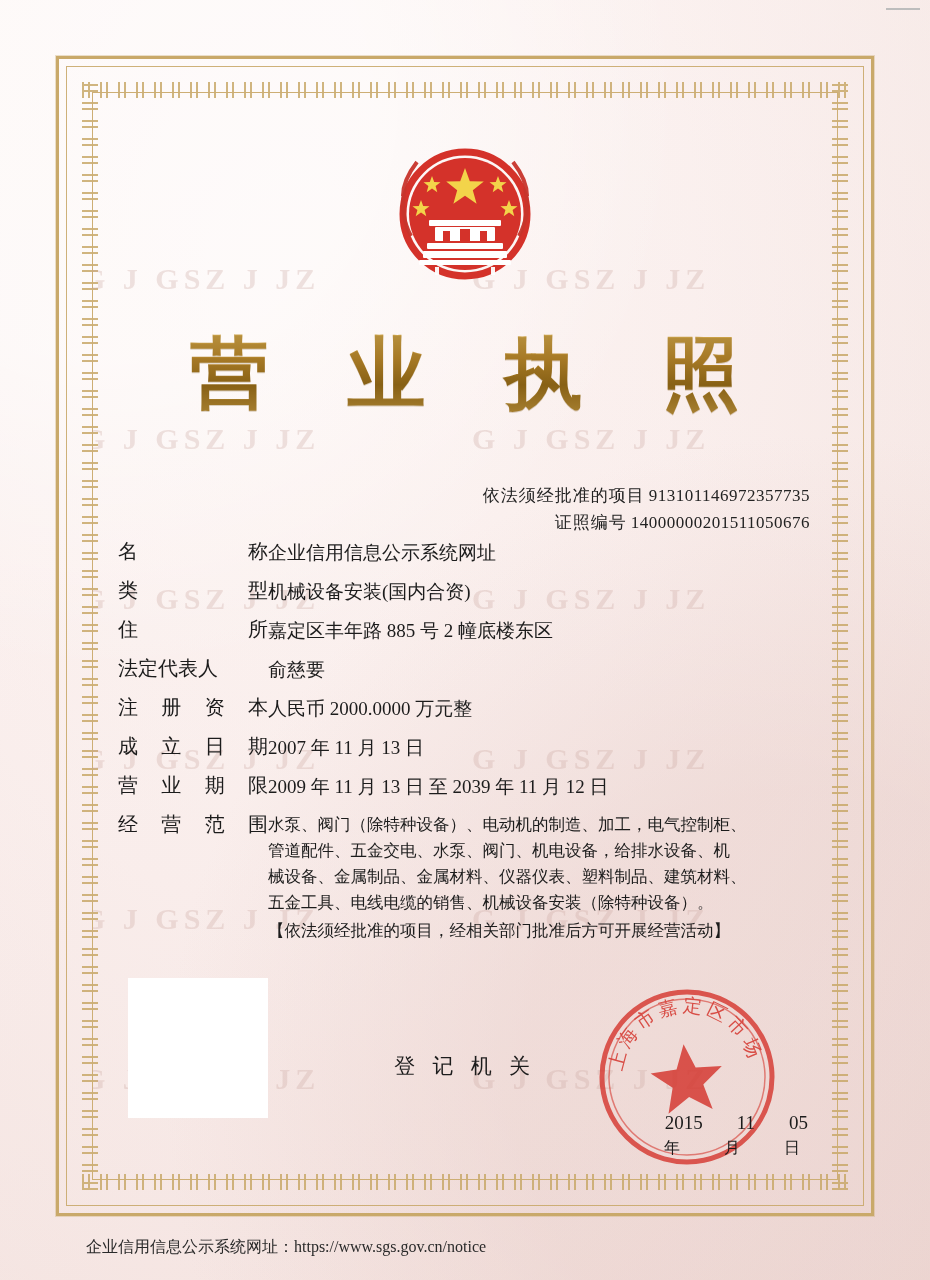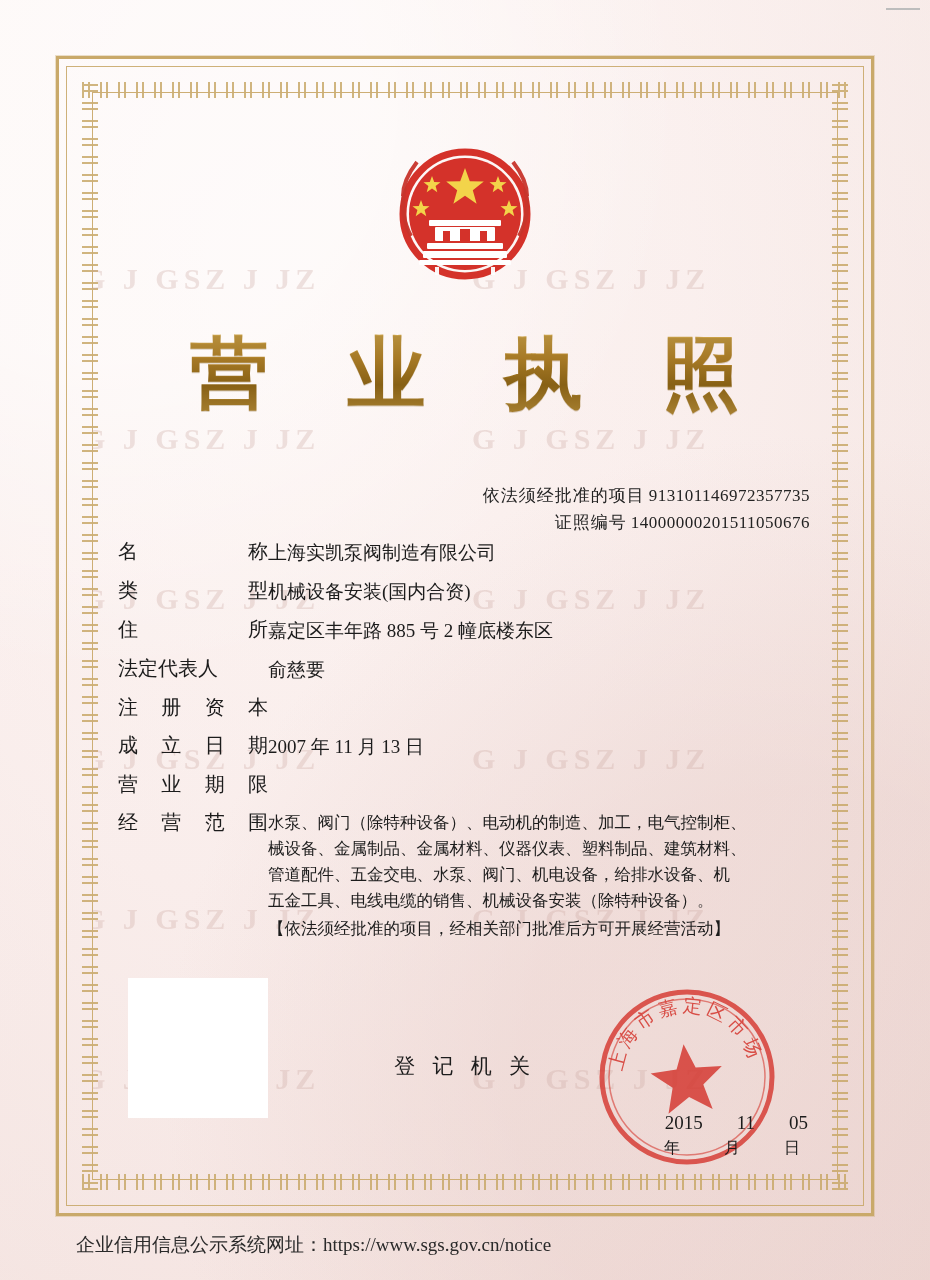--- a/index.html
+++ b/index.html
@@ -255,23 +255,23 @@
     justify-content: flex-end;
     gap: 44px;
     font-size: 16px;
     margin-top: 4px;
     padding-right: 14px;
   }
 
   
   .footer-left {
     position: absolute;
-    left: 76px;
+    left: 86px;
     bottom: 22px;
-    font-size: 19px;
+    font-size: 16px;
     color: #2a2a2a;
   }
   .footer-right {
     position: absolute;
     right: 72px;
     bottom: 22px;
     font-size: 14.5px;
     color: #2a2a2a;
   }
   .corner-mark {
@@ -368,21 +368,21 @@
     </div>
   </div>
 
   <div class="fields">
 
     <div class="field">
       <div class="k spread">
         <span>名</span>
           <span>称</span>
       </div>
-      <div class="v">上海实凯泵阀制造有限公司</div>
+      <div class="v">企业信用信息公示系统网址</div>
     </div>
 
     <div class="field">
       <div class="k spread">
         <span>类</span>
           <span>型</span>
       </div>
       <div class="v">机械设备安装(国内合资)</div>
     </div>
 
@@ -401,52 +401,54 @@
       <div class="v">俞慈要</div>
     </div>
 
     <div class="field">
       <div class="k spread">
         <span>注</span>
           <span>册</span>
           <span>资</span>
           <span>本</span>
       </div>
+      <div class="v">人民币 2000.0000 万元整</div>
     </div>
 
     <div class="field">
       <div class="k spread">
         <span>成</span>
           <span>立</span>
           <span>日</span>
           <span>期</span>
       </div>
       <div class="v">2007 年 11 月 13 日</div>
     </div>
 
     <div class="field">
       <div class="k spread">
         <span>营</span>
           <span>业</span>
           <span>期</span>
           <span>限</span>
       </div>
+      <div class="v">2009 年 11 月 13 日 至 2039 年 11 月 12 日</div>
     </div>
 
     <div class="field scope">
       <div class="k spread">
         <span>经</span>
           <span>营</span>
           <span>范</span>
           <span>围</span>
       </div>
       <div class="v">
         <div>水泵、阀门（除特种设备）、电动机的制造、加工，电气控制柜、</div>
+        <div>管道配件、五金交电、水泵、阀门、机电设备，给排水设备、机</div>
         <div>械设备、金属制品、金属材料、仪器仪表、塑料制品、建筑材料、</div>
-        <div>管道配件、五金交电、水泵、阀门、机电设备，给排水设备、机</div>
         <div>五金工具、电线电缆的销售、机械设备安装（除特种设备）。</div>
         <span class="note">【依法须经批准的项目，经相关部门批准后方可开展经营活动】</span>
       </div>
     </div>
   </div>
 
   <div class="qr">
     <div class="qrgrid" id="qrgrid"><i></i><i></i><i></i><i></i><i></i><i></i><i></i><i style="background: rgb(255, 255, 255);"></i><i></i><i></i><i></i><i></i><i></i><i></i><i style="background: rgb(255, 255, 255);"></i><i style="background: rgb(255, 255, 255);"></i><i></i><i style="background: rgb(255, 255, 255);"></i><i></i><i></i><i></i><i></i><i></i><i></i><i style="background: rgb(255, 255, 255);"></i><i></i><i style="background: rgb(255, 255, 255);"></i><i style="background: rgb(255, 255, 255);"></i><i style="background: rgb(255, 255, 255);"></i><i style="background: rgb(255, 255, 255);"></i><i style="background: rgb(255, 255, 255);"></i><i></i><i style="background: rgb(255, 255, 255);"></i><i style="background: rgb(255, 255, 255);"></i><i></i><i></i><i></i><i></i><i></i><i></i><i style="background: rgb(255, 255, 255);"></i><i style="background: rgb(255, 255, 255);"></i><i></i><i></i><i style="background: rgb(255, 255, 255);"></i><i style="background: rgb(255, 255, 255);"></i><i style="background: rgb(255, 255, 255);"></i><i style="background: rgb(255, 255, 255);"></i><i style="background: rgb(255, 255, 255);"></i><i style="background: rgb(255, 255, 255);"></i><i></i><i style="background: rgb(255, 255, 255);"></i><i></i><i></i><i></i><i style="background: rgb(255, 255, 255);"></i><i></i><i style="background: rgb(255, 255, 255);"></i><i></i><i style="background: rgb(255, 255, 255);"></i><i style="background: rgb(255, 255, 255);"></i><i></i><i></i><i style="background: rgb(255, 255, 255);"></i><i style="background: rgb(255, 255, 255);"></i><i style="background: rgb(255, 255, 255);"></i><i></i><i style="background: rgb(255, 255, 255);"></i><i></i><i style="background: rgb(255, 255, 255);"></i><i></i><i></i><i></i><i style="background: rgb(255, 255, 255);"></i><i style="background: rgb(255, 255, 255);"></i><i></i><i style="background: rgb(255, 255, 255);"></i><i></i><i></i><i></i><i style="background: rgb(255, 255, 255);"></i><i></i><i style="background: rgb(255, 255, 255);"></i><i></i><i></i><i style="background: rgb(255, 255, 255);"></i><i style="background: rgb(255, 255, 255);"></i><i style="background: rgb(255, 255, 255);"></i><i style="background: rgb(255, 255, 255);"></i><i style="background: rgb(255, 255, 255);"></i><i></i><i style="background: rgb(255, 255, 255);"></i><i style="background: rgb(255, 255, 255);"></i><i></i><i style="background: rgb(255, 255, 255);"></i><i></i><i></i><i></i><i style="background: rgb(255, 255, 255);"></i><i style="background: rgb(255, 255, 255);"></i><i></i><i style="background: rgb(255, 255, 255);"></i><i></i><i></i><i></i><i style="background: rgb(255, 255, 255);"></i><i></i><i style="background: rgb(255, 255, 255);"></i><i></i><i style="background: rgb(255, 255, 255);"></i><i></i><i></i><i style="background: rgb(255, 255, 255);"></i><i></i><i></i><i></i><i></i><i></i><i></i><i style="background: rgb(255, 255, 255);"></i><i></i><i></i><i></i><i style="background: rgb(255, 255, 255);"></i><i style="background: rgb(255, 255, 255);"></i><i></i><i style="background: rgb(255, 255, 255);"></i><i style="background: rgb(255, 255, 255);"></i><i style="background: rgb(255, 255, 255);"></i><i style="background: rgb(255, 255, 255);"></i><i style="background: rgb(255, 255, 255);"></i><i></i><i style="background: rgb(255, 255, 255);"></i><i></i><i></i><i style="background: rgb(255, 255, 255);"></i><i style="background: rgb(255, 255, 255);"></i><i></i><i style="background: rgb(255, 255, 255);"></i><i style="background: rgb(255, 255, 255);"></i><i></i><i></i><i></i><i></i><i style="background: rgb(255, 255, 255);"></i><i style="background: rgb(255, 255, 255);"></i><i style="background: rgb(255, 255, 255);"></i><i style="background: rgb(255, 255, 255);"></i><i style="background: rgb(255, 255, 255);"></i><i style="background: rgb(255, 255, 255);"></i><i></i><i></i><i></i><i></i><i></i><i></i><i></i><i style="background: rgb(255, 255, 255);"></i><i style="background: rgb(255, 255, 255);"></i><i style="background: rgb(255, 255, 255);"></i><i style="background: rgb(255, 255, 255);"></i><i style="background: rgb(255, 255, 255);"></i><i style="background: rgb(255, 255, 255);"></i><i></i><i></i><i></i><i></i><i></i><i></i><i></i><i></i><i></i><i></i><i></i><i style="background: rgb(255, 255, 255);"></i><i style="background: rgb(255, 255, 255);"></i><i style="background: rgb(255, 255, 255);"></i><i style="background: rgb(255, 255, 255);"></i><i style="background: rgb(255, 255, 255);"></i><i style="background: rgb(255, 255, 255);"></i><i style="background: rgb(255, 255, 255);"></i><i style="background: rgb(255, 255, 255);"></i><i style="background: rgb(255, 255, 255);"></i><i style="background: rgb(255, 255, 255);"></i><i></i><i style="background: rgb(255, 255, 255);"></i><i style="background: rgb(255, 255, 255);"></i><i></i><i></i><i></i><i></i><i style="background: rgb(255, 255, 255);"></i><i style="background: rgb(255, 255, 255);"></i><i style="background: rgb(255, 255, 255);"></i><i style="background: rgb(255, 255, 255);"></i><i style="background: rgb(255, 255, 255);"></i><i style="background: rgb(255, 255, 255);"></i><i style="background: rgb(255, 255, 255);"></i><i style="background: rgb(255, 255, 255);"></i><i style="background: rgb(255, 255, 255);"></i><i style="background: rgb(255, 255, 255);"></i><i style="background: rgb(255, 255, 255);"></i><i style="background: rgb(255, 255, 255);"></i><i style="background: rgb(255, 255, 255);"></i><i style="background: rgb(255, 255, 255);"></i><i></i><i style="background: rgb(255, 255, 255);"></i><i style="background: rgb(255, 255, 255);"></i><i></i><i></i><i></i><i style="background: rgb(255, 255, 255);"></i><i></i><i style="background: rgb(255, 255, 255);"></i><i style="background: rgb(255, 255, 255);"></i><i></i><i></i><i style="background: rgb(255, 255, 255);"></i><i style="background: rgb(255, 255, 255);"></i><i style="background: rgb(255, 255, 255);"></i><i style="background: rgb(255, 255, 255);"></i><i></i><i style="background: rgb(255, 255, 255);"></i><i style="background: rgb(255, 255, 255);"></i><i></i><i style="background: rgb(255, 255, 255);"></i><i style="background: rgb(255, 255, 255);"></i><i style="background: rgb(255, 255, 255);"></i><i style="background: rgb(255, 255, 255);"></i><i></i><i></i><i style="background: rgb(255, 255, 255);"></i><i></i><i style="background: rgb(255, 255, 255);"></i><i></i><i style="background: rgb(255, 255, 255);"></i><i style="background: rgb(255, 255, 255);"></i><i style="background: rgb(255, 255, 255);"></i><i style="background: rgb(255, 255, 255);"></i><i></i><i></i><i></i><i style="background: rgb(255, 255, 255);"></i><i></i><i style="background: rgb(255, 255, 255);"></i><i style="background: rgb(255, 255, 255);"></i><i style="background: rgb(255, 255, 255);"></i><i></i><i></i><i style="background: rgb(255, 255, 255);"></i><i style="background: rgb(255, 255, 255);"></i><i style="background: rgb(255, 255, 255);"></i><i style="background: rgb(255, 255, 255);"></i><i></i><i></i><i></i><i style="background: rgb(255, 255, 255);"></i><i></i><i style="background: rgb(255, 255, 255);"></i><i style="background: rgb(255, 255, 255);"></i><i style="background: rgb(255, 255, 255);"></i><i></i><i></i><i style="background: rgb(255, 255, 255);"></i><i style="background: rgb(255, 255, 255);"></i><i style="background: rgb(255, 255, 255);"></i><i></i><i style="background: rgb(255, 255, 255);"></i><i></i><i></i><i></i><i style="background: rgb(255, 255, 255);"></i><i style="background: rgb(255, 255, 255);"></i><i style="background: rgb(255, 255, 255);"></i><i></i><i style="background: rgb(255, 255, 255);"></i><i style="background: rgb(255, 255, 255);"></i><i></i><i style="background: rgb(255, 255, 255);"></i><i style="background: rgb(255, 255, 255);"></i><i></i><i style="background: rgb(255, 255, 255);"></i><i></i><i style="background: rgb(255, 255, 255);"></i><i></i><i></i><i></i><i style="background: rgb(255, 255, 255);"></i><i></i><i></i><i style="background: rgb(255, 255, 255);"></i><i style="background: rgb(255, 255, 255);"></i><i></i><i style="background: rgb(255, 255, 255);"></i><i style="background: rgb(255, 255, 255);"></i><i></i><i></i><i></i><i style="background: rgb(255, 255, 255);"></i><i></i><i></i><i style="background: rgb(255, 255, 255);"></i><i></i><i></i><i style="background: rgb(255, 255, 255);"></i><i style="background: rgb(255, 255, 255);"></i><i style="background: rgb(255, 255, 255);"></i><i style="background: rgb(255, 255, 255);"></i><i style="background: rgb(255, 255, 255);"></i><i></i><i style="background: rgb(255, 255, 255);"></i><i></i><i style="background: rgb(255, 255, 255);"></i><i></i><i style="background: rgb(255, 255, 255);"></i><i></i><i style="background: rgb(255, 255, 255);"></i><i></i><i style="background: rgb(255, 255, 255);"></i><i></i><i></i><i style="background: rgb(255, 255, 255);"></i><i></i><i></i><i></i><i style="background: rgb(255, 255, 255);"></i><i style="background: rgb(255, 255, 255);"></i><i style="background: rgb(255, 255, 255);"></i><i></i><i style="background: rgb(255, 255, 255);"></i><i style="background: rgb(255, 255, 255);"></i><i style="background: rgb(255, 255, 255);"></i><i style="background: rgb(255, 255, 255);"></i><i></i><i></i><i></i><i></i><i></i><i style="background: rgb(255, 255, 255);"></i><i style="background: rgb(255, 255, 255);"></i><i style="background: rgb(255, 255, 255);"></i><i style="background: rgb(255, 255, 255);"></i><i style="background: rgb(255, 255, 255);"></i><i style="background: rgb(255, 255, 255);"></i><i style="background: rgb(255, 255, 255);"></i><i></i><i style="background: rgb(255, 255, 255);"></i><i style="background: rgb(255, 255, 255);"></i><i></i><i style="background: rgb(255, 255, 255);"></i><i style="background: rgb(255, 255, 255);"></i><i style="background: rgb(255, 255, 255);"></i><i></i><i style="background: rgb(255, 255, 255);"></i><i style="background: rgb(255, 255, 255);"></i><i style="background: rgb(255, 255, 255);"></i><i style="background: rgb(255, 255, 255);"></i><i style="background: rgb(255, 255, 255);"></i><i></i><i></i><i style="background: rgb(255, 255, 255);"></i><i></i><i></i><i></i><i style="background: rgb(255, 255, 255);"></i><i></i><i style="background: rgb(255, 255, 255);"></i><i></i><i></i><i></i><i style="background: rgb(255, 255, 255);"></i><i></i><i style="background: rgb(255, 255, 255);"></i><i></i><i style="background: rgb(255, 255, 255);"></i><i style="background: rgb(255, 255, 255);"></i><i></i><i style="background: rgb(255, 255, 255);"></i><i style="background: rgb(255, 255, 255);"></i><i style="background: rgb(255, 255, 255);"></i><i></i><i></i><i></i><i style="background: rgb(255, 255, 255);"></i><i></i><i></i><i style="background: rgb(255, 255, 255);"></i><i></i><i></i><i></i><i style="background: rgb(255, 255, 255);"></i><i style="background: rgb(255, 255, 255);"></i><i></i><i></i><i style="background: rgb(255, 255, 255);"></i><i></i><i style="background: rgb(255, 255, 255);"></i><i style="background: rgb(255, 255, 255);"></i><i style="background: rgb(255, 255, 255);"></i><i style="background: rgb(255, 255, 255);"></i><i></i><i></i><i style="background: rgb(255, 255, 255);"></i><i style="background: rgb(255, 255, 255);"></i><i style="background: rgb(255, 255, 255);"></i><i style="background: rgb(255, 255, 255);"></i><i></i><i style="background: rgb(255, 255, 255);"></i><i></i><i style="background: rgb(255, 255, 255);"></i><i></i><i></i><i></i><i style="background: rgb(255, 255, 255);"></i><i></i><i></i><i style="background: rgb(255, 255, 255);"></i><i style="background: rgb(255, 255, 255);"></i><i style="background: rgb(255, 255, 255);"></i><i style="background: rgb(255, 255, 255);"></i><i style="background: rgb(255, 255, 255);"></i><i style="background: rgb(255, 255, 255);"></i><i></i><i></i><i></i><i style="background: rgb(255, 255, 255);"></i><i style="background: rgb(255, 255, 255);"></i><i></i><i></i><i></i><i></i><i style="background: rgb(255, 255, 255);"></i><i style="background: rgb(255, 255, 255);"></i><i></i><i style="background: rgb(255, 255, 255);"></i><i></i><i style="background: rgb(255, 255, 255);"></i><i></i><i style="background: rgb(255, 255, 255);"></i><i></i><i></i><i></i><i style="background: rgb(255, 255, 255);"></i><i style="background: rgb(255, 255, 255);"></i><i></i><i></i><i style="background: rgb(255, 255, 255);"></i><i style="background: rgb(255, 255, 255);"></i><i style="background: rgb(255, 255, 255);"></i><i style="background: rgb(255, 255, 255);"></i><i></i><i></i><i></i><i></i><i></i><i></i><i></i><i style="background: rgb(255, 255, 255);"></i><i style="background: rgb(255, 255, 255);"></i><i style="background: rgb(255, 255, 255);"></i><i></i><i style="background: rgb(255, 255, 255);"></i><i style="background: rgb(255, 255, 255);"></i><i style="background: rgb(255, 255, 255);"></i><i style="background: rgb(255, 255, 255);"></i><i></i><i style="background: rgb(255, 255, 255);"></i><i style="background: rgb(255, 255, 255);"></i><i style="background: rgb(255, 255, 255);"></i><i></i><i></i><i style="background: rgb(255, 255, 255);"></i><i></i><i></i><i style="background: rgb(255, 255, 255);"></i><i></i><i style="background: rgb(255, 255, 255);"></i><i style="background: rgb(255, 255, 255);"></i><i style="background: rgb(255, 255, 255);"></i><i style="background: rgb(255, 255, 255);"></i><i style="background: rgb(255, 255, 255);"></i><i></i><i style="background: rgb(255, 255, 255);"></i><i></i><i></i><i style="background: rgb(255, 255, 255);"></i><i style="background: rgb(255, 255, 255);"></i><i style="background: rgb(255, 255, 255);"></i><i style="background: rgb(255, 255, 255);"></i><i></i><i></i><i style="background: rgb(255, 255, 255);"></i><i></i><i></i><i></i><i></i><i style="background: rgb(255, 255, 255);"></i><i style="background: rgb(255, 255, 255);"></i><i style="background: rgb(255, 255, 255);"></i><i></i><i></i><i style="background: rgb(255, 255, 255);"></i><i></i><i></i><i></i><i style="background: rgb(255, 255, 255);"></i><i></i><i style="background: rgb(255, 255, 255);"></i><i style="background: rgb(255, 255, 255);"></i><i></i><i></i><i></i><i></i><i style="background: rgb(255, 255, 255);"></i><i style="background: rgb(255, 255, 255);"></i><i style="background: rgb(255, 255, 255);"></i><i style="background: rgb(255, 255, 255);"></i><i style="background: rgb(255, 255, 255);"></i><i style="background: rgb(255, 255, 255);"></i><i style="background: rgb(255, 255, 255);"></i><i></i><i></i><i></i><i></i><i style="background: rgb(255, 255, 255);"></i><i></i><i style="background: rgb(255, 255, 255);"></i><i></i><i></i><i></i><i style="background: rgb(255, 255, 255);"></i><i></i><i style="background: rgb(255, 255, 255);"></i><i></i><i></i><i style="background: rgb(255, 255, 255);"></i><i style="background: rgb(255, 255, 255);"></i><i style="background: rgb(255, 255, 255);"></i><i style="background: rgb(255, 255, 255);"></i><i style="background: rgb(255, 255, 255);"></i><i style="background: rgb(255, 255, 255);"></i><i style="background: rgb(255, 255, 255);"></i><i style="background: rgb(255, 255, 255);"></i><i></i><i style="background: rgb(255, 255, 255);"></i><i style="background: rgb(255, 255, 255);"></i><i style="background: rgb(255, 255, 255);"></i><i></i><i style="background: rgb(255, 255, 255);"></i><i style="background: rgb(255, 255, 255);"></i><i></i><i style="background: rgb(255, 255, 255);"></i><i></i><i></i><i></i><i style="background: rgb(255, 255, 255);"></i><i></i><i style="background: rgb(255, 255, 255);"></i><i></i><i style="background: rgb(255, 255, 255);"></i><i></i><i></i><i style="background: rgb(255, 255, 255);"></i><i></i><i style="background: rgb(255, 255, 255);"></i><i></i><i></i><i></i><i></i><i></i><i></i><i></i><i></i><i style="background: rgb(255, 255, 255);"></i><i style="background: rgb(255, 255, 255);"></i><i></i><i style="background: rgb(255, 255, 255);"></i><i style="background: rgb(255, 255, 255);"></i><i style="background: rgb(255, 255, 255);"></i><i style="background: rgb(255, 255, 255);"></i><i style="background: rgb(255, 255, 255);"></i><i></i><i style="background: rgb(255, 255, 255);"></i><i></i><i style="background: rgb(255, 255, 255);"></i><i style="background: rgb(255, 255, 255);"></i><i style="background: rgb(255, 255, 255);"></i><i></i><i></i><i></i><i style="background: rgb(255, 255, 255);"></i><i style="background: rgb(255, 255, 255);"></i><i style="background: rgb(255, 255, 255);"></i><i></i><i></i><i></i><i></i><i></i><i style="background: rgb(255, 255, 255);"></i><i></i><i style="background: rgb(255, 255, 255);"></i><i style="background: rgb(255, 255, 255);"></i><i style="background: rgb(255, 255, 255);"></i><i style="background: rgb(255, 255, 255);"></i><i style="background: rgb(255, 255, 255);"></i><i style="background: rgb(255, 255, 255);"></i><i style="background: rgb(255, 255, 255);"></i><i style="background: rgb(255, 255, 255);"></i><i style="background: rgb(255, 255, 255);"></i><i style="background: rgb(255, 255, 255);"></i><i style="background: rgb(255, 255, 255);"></i><i style="background: rgb(255, 255, 255);"></i><i></i><i></i><i></i><i></i><i style="background: rgb(255, 255, 255);"></i><i style="background: rgb(255, 255, 255);"></i><i style="background: rgb(255, 255, 255);"></i><i style="background: rgb(255, 255, 255);"></i><i></i><i style="background: rgb(255, 255, 255);"></i><i style="background: rgb(255, 255, 255);"></i><i></i><i></i></div>
   </div>
 

